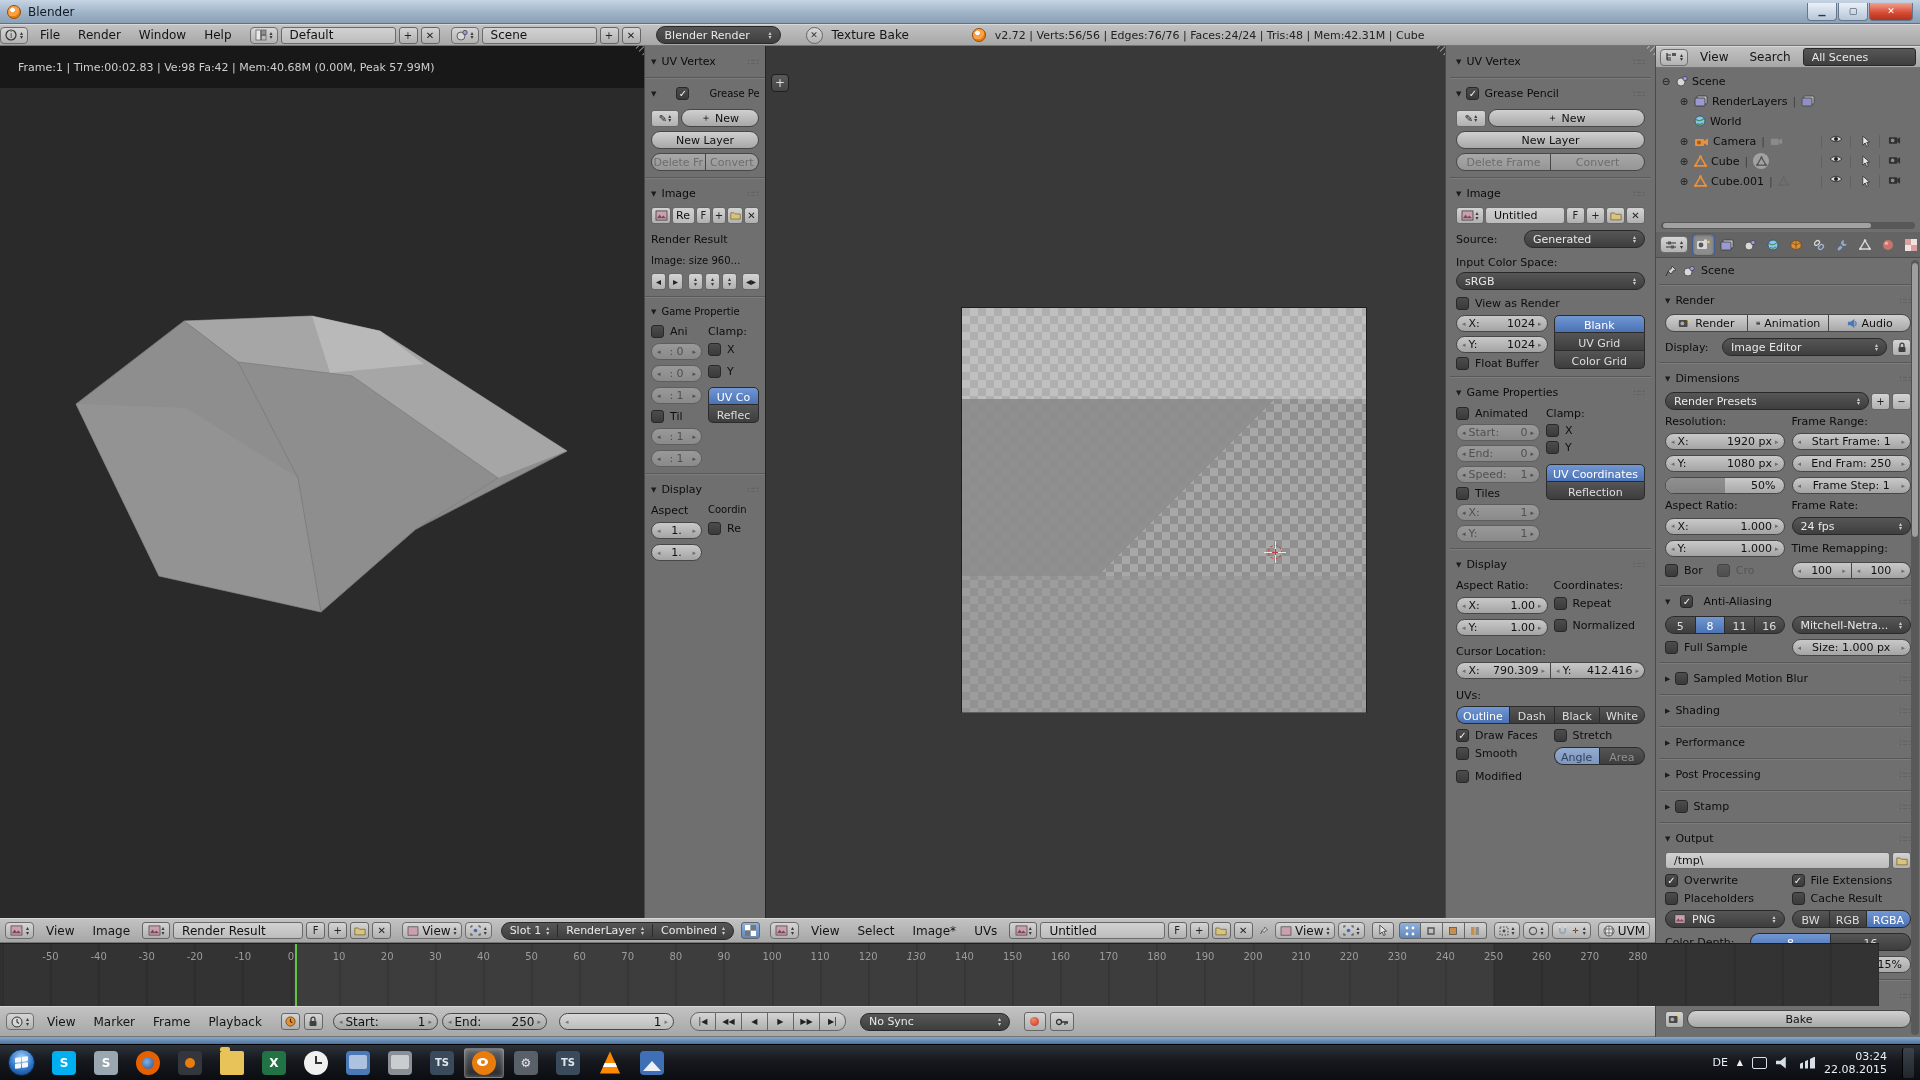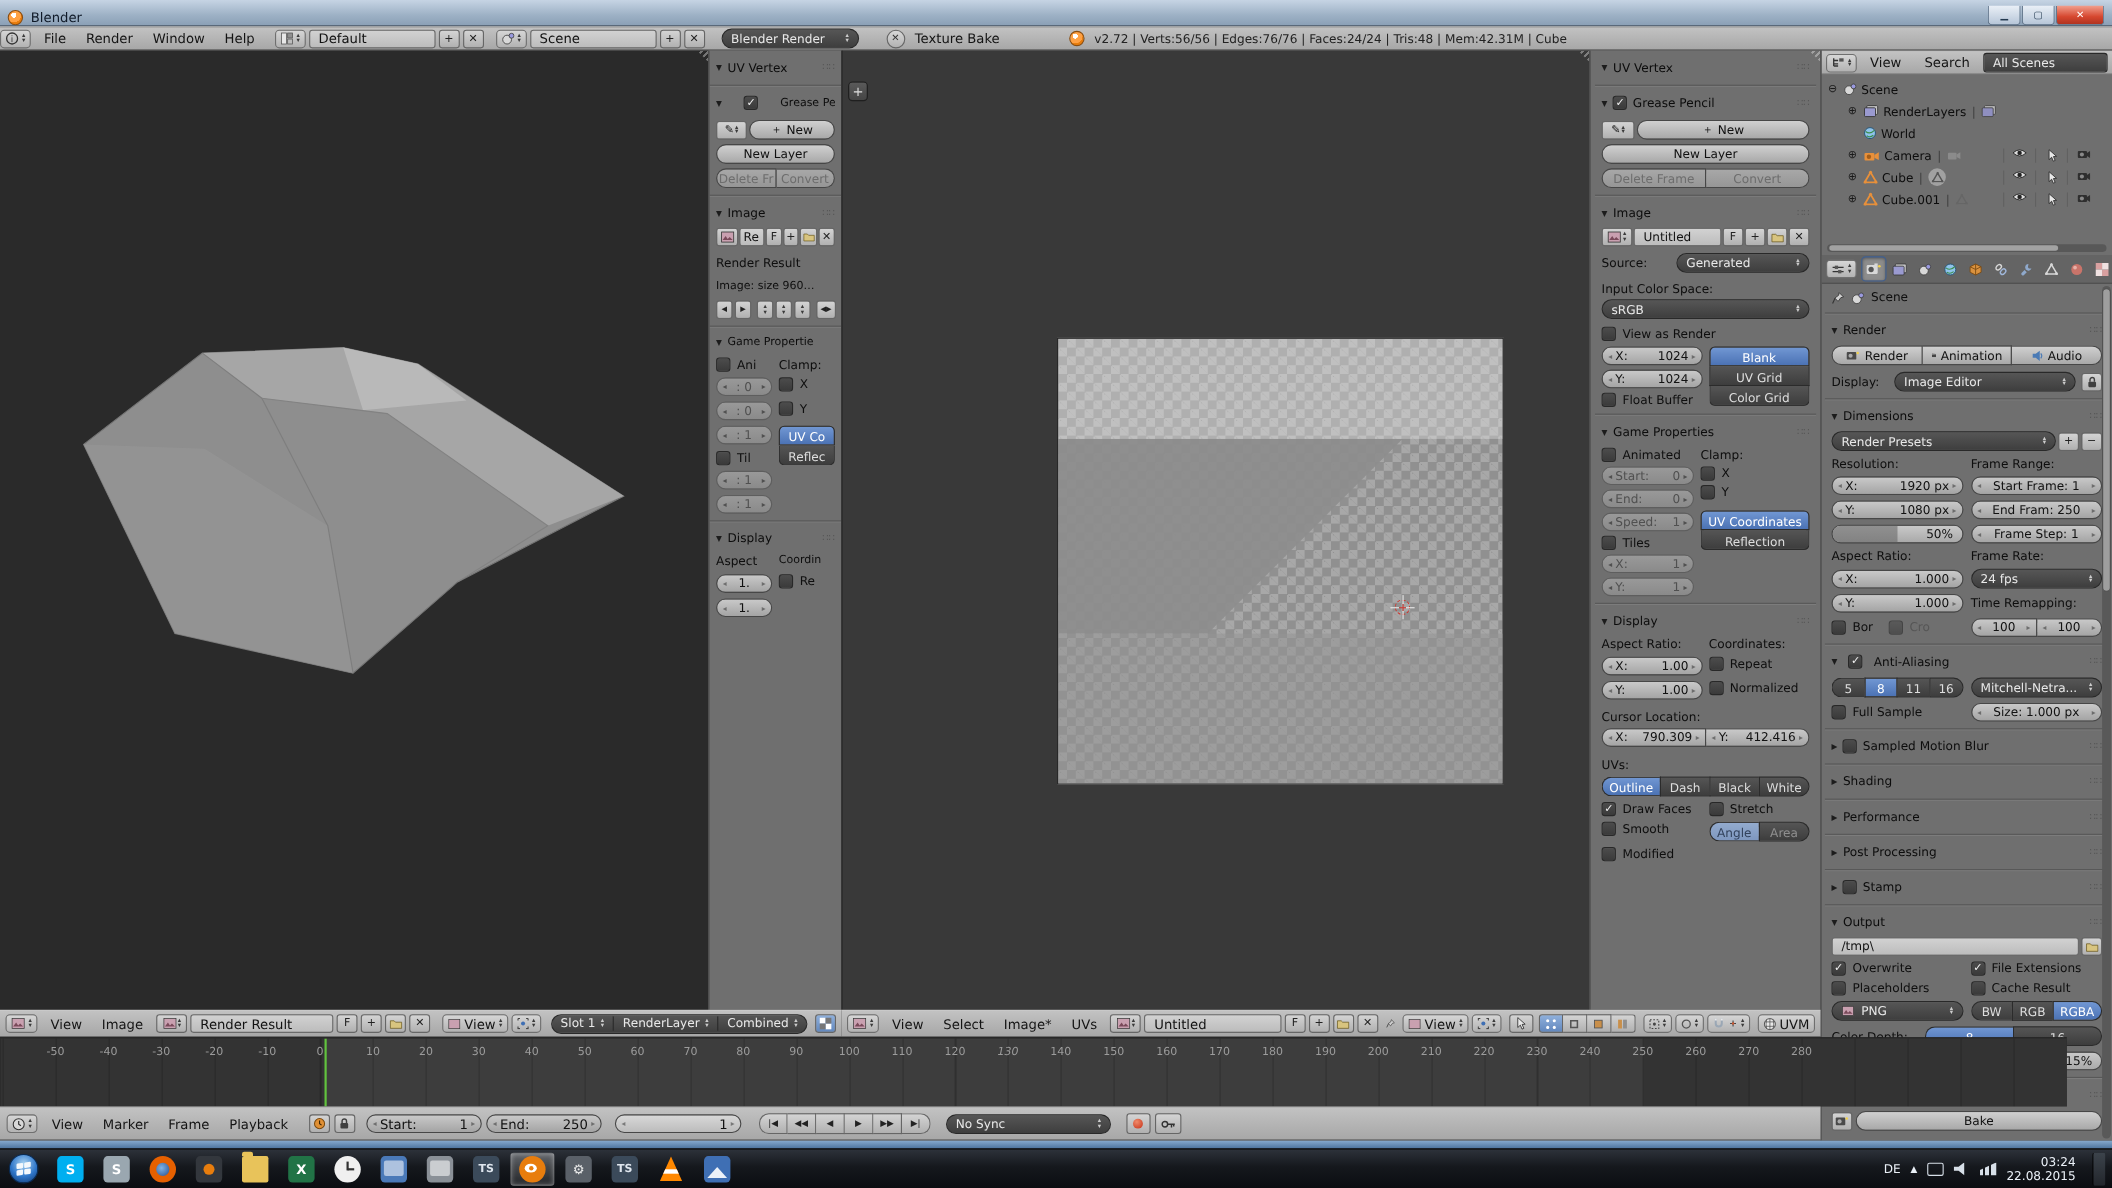--- a/index.html
+++ b/index.html
@@ -5,21 +5,21 @@
   *{box-sizing:border-box;margin:0;padding:0}
   html,body{width:1920px;height:1080px;overflow:hidden}
   body{font-family:"DejaVu Sans","Liberation Sans",sans-serif;font-size:11px;background:#3a3a3a}
   #app{position:relative;width:1920px;height:1080px;background:#3a3a3a;overflow:hidden}
   .abs{position:absolute}
   .row{display:flex;align-items:center}
   .f1{flex:1}
   svg{display:block}
 
   
-  #titlebar{left:0;top:0;width:1920px;height:24px;background:linear-gradient(#c6d4e4,#9db1c5 60%,#8ba0b6);border-bottom:1px solid #5e7186;display:flex;align-items:flex-end;padding:0 7px;color:#101a28;font-size:12px;gap:7px}
+  #titlebar{left:0;top:0;width:1920px;height:24px;background:linear-gradient(#c6d4e4,#9db1c5 60%,#8ba0b6);border-bottom:1px solid #5e7186;display:flex;align-items:center;padding:0 7px;color:#101a28;font-size:12px;gap:7px}
   .blogo{width:14px;height:14px;border-radius:50%;background:radial-gradient(circle at 38% 32%,#ffffff 0 20%,#ffa143 22% 58%,#e87d0d 60% 100%);border:1px solid #8a4d10;flex:none}
   .wbtns{margin-left:auto;display:flex}
   .wbtn{width:30px;height:18px;border:1px solid #64778c;border-top:none;border-radius:0 0 4px 4px;background:linear-gradient(#eaf0f7,#b7c6d8);display:flex;align-items:center;justify-content:center;font-size:9px;color:#22394f;margin-left:1px}
   .wbtn.close{width:44px;background:linear-gradient(#f2a18f,#d6472f 60%,#b03320);color:#fff}
 
   
   .hdr{background:linear-gradient(#c2c2c2,#a7a7a7);border-top:1px solid #d8d8d8;border-bottom:1px solid #747474;color:#141414;font-size:12px;display:flex;align-items:center;gap:3px}
   .mi{padding:0 9px;white-space:nowrap}
   .updn{display:inline-flex;flex-direction:column;justify-content:center;line-height:4.5px;font-size:6px;color:#3a3a3a}
   .etype{display:flex;align-items:center;gap:3px;background:linear-gradient(#d6d6d6,#b2b2b2);border:1px solid #6f6f6f;border-radius:4px;height:17px;padding:0 4px;flex:none}
@@ -231,20 +231,23 @@
 
   <div id="img-editor" class="abs">
     <svg width="644" height="872" style="position:absolute;left:0;top:0">
       <polygon points="76,358 184,275 312,270 380,285 567,405 416,483 321,566 159,530" fill="#8e8e8e" stroke="#757575" stroke-width="1"></polygon>
       <polygon points="184,275 312,270 380,285 567,405 498,432 352,330 238,316" fill="#a6a6a6"></polygon>
       <polygon points="312,270 380,285 424,318 330,327" fill="#bcbcbc" opacity="0.85"></polygon>
       <polygon points="76,358 159,530 321,566 298,432 186,362" fill="#969696" opacity="0.65"></polygon>
       <polyline points="184,275 238,316 298,432 321,566" fill="none" stroke="#7e7e7e" stroke-width="1"></polyline>
       <polyline points="238,316 352,330 498,432 416,483" fill="none" stroke="#828282" stroke-width="1"></polyline>
     </svg>
+    <div class="topband">
+      <span>Frame:1 | Time:00:02.83 | Ve:98 Fa:42 | Mem:40.68M (0.00M, Peak 57.99M)</span>
+    </div>
     <span class="corner"></span>
   </div>
 
   <div id="img-np" class="np abs">
     <div class="sect">
         <span>UV Vertex</span>
         <span class="grip">∷∷</span>
       </div>
     <div class="divider"></div>
     <div class="sect" style="gap:20px">

